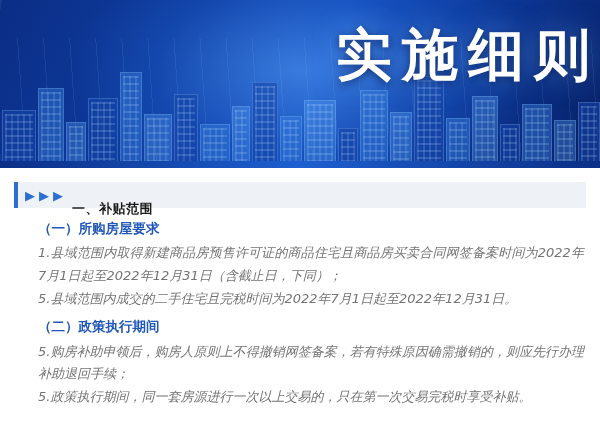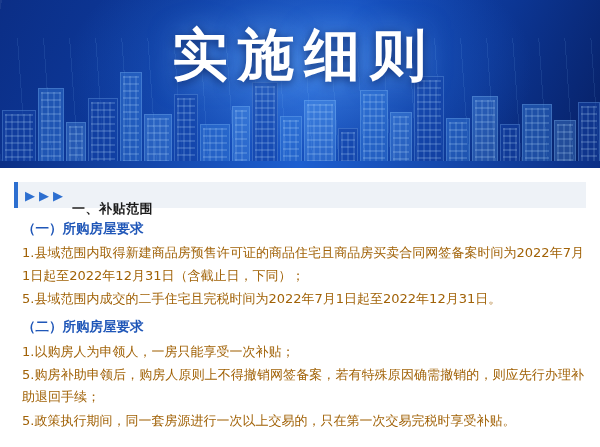--- a/index.html
+++ b/index.html
@@ -77,21 +77,21 @@
     inset: 4px 3px 6px 3px;
     background:
       repeating-linear-gradient(to bottom, rgba(190,225,255,0.22) 0 2px, rgba(0,0,0,0) 2px 7px),
       repeating-linear-gradient(to right, rgba(190,225,255,0.18) 0 2px, rgba(0,0,0,0) 2px 6px);
     opacity: .85;
   }
   .banner-title {
     position: absolute;
     left: 8px; right: 0;
     top: 18px;
-    text-align: center;
+    text-align: right;
     font-family: "DejaVu Sans", "Liberation Sans", sans-serif;
     font-size: 56px;
     font-weight: bold;
     letter-spacing: 10px;
     color: #ffffff;
     text-shadow: 0 2px 10px rgba(6,30,95,0.85), 0 0 26px rgba(120,185,255,0.55);
     white-space: nowrap;
   }
   .banner-bottom-bar {
     position: absolute;
@@ -124,39 +124,40 @@
     font-family: "DejaVu Sans", "Liberation Sans", sans-serif;
     font-size: 13px;
     font-weight: bold;
     color: #1a1a1a;
     letter-spacing: .5px;
     margin-top: 27px;
   }
 
   
   .content {
-    padding: 10px 16px 0 8px;
+    padding: 10px 16px 0 24px;
     font-family: "DejaVu Sans", "Liberation Sans", sans-serif;
     color: #1f1f1f;
   }
   .sub-head {
     color: #2057b8;
     font-size: 13.5px;
     font-weight: bold;
     line-height: 1.5;
     margin: 6px 0 4px 14px;
   }
   .sub-head:first-child { margin-top: 0; }
   .para {
     font-size: 13px;
     line-height: 1.72;
-    color: #a16207;
+    color: #737373;
     text-align: justify;
     margin: 0 0 1px 14px;
     text-indent: 0;
+    font-style: italic;
   }
 </style>
 </head>
 <body>
 
 <div class="page">
 
   <div class="banner">
     <div class="banner-glow"></div>
     <div class="banner-beams"></div>
@@ -199,20 +200,19 @@
     </div>
     <div class="section-head-title">一、补贴范围</div>
   </div>
 
   <div class="content">
 
     <div class="sub-head">（一）所购房屋要求</div>
     <p class="para">1.县域范围内取得新建商品房预售许可证的商品住宅且商品房买卖合同网签备案时间为2022年7月1日起至2022年12月31日（含截止日，下同）；</p>
     <p class="para">5.县域范围内成交的二手住宅且完税时间为2022年7月1日起至2022年12月31日。</p>
 
-    <div class="sub-head">（二）所购房屋要求</div>
-    <p class="para">1.以购房人为申领人，一房只能享受一次补贴；</p>
+    <div class="sub-head">（二）政策执行期间</div>
     <p class="para">5.购房补助申领后，购房人原则上不得撤销网签备案，若有特殊原因确需撤销的，则应先行办理补助退回手续；</p>
     <p class="para">5.政策执行期间，同一套房源进行一次以上交易的，只在第一次交易完税时享受补贴。</p>
 
   </div>
 
 </div>
 
 </body></html>

